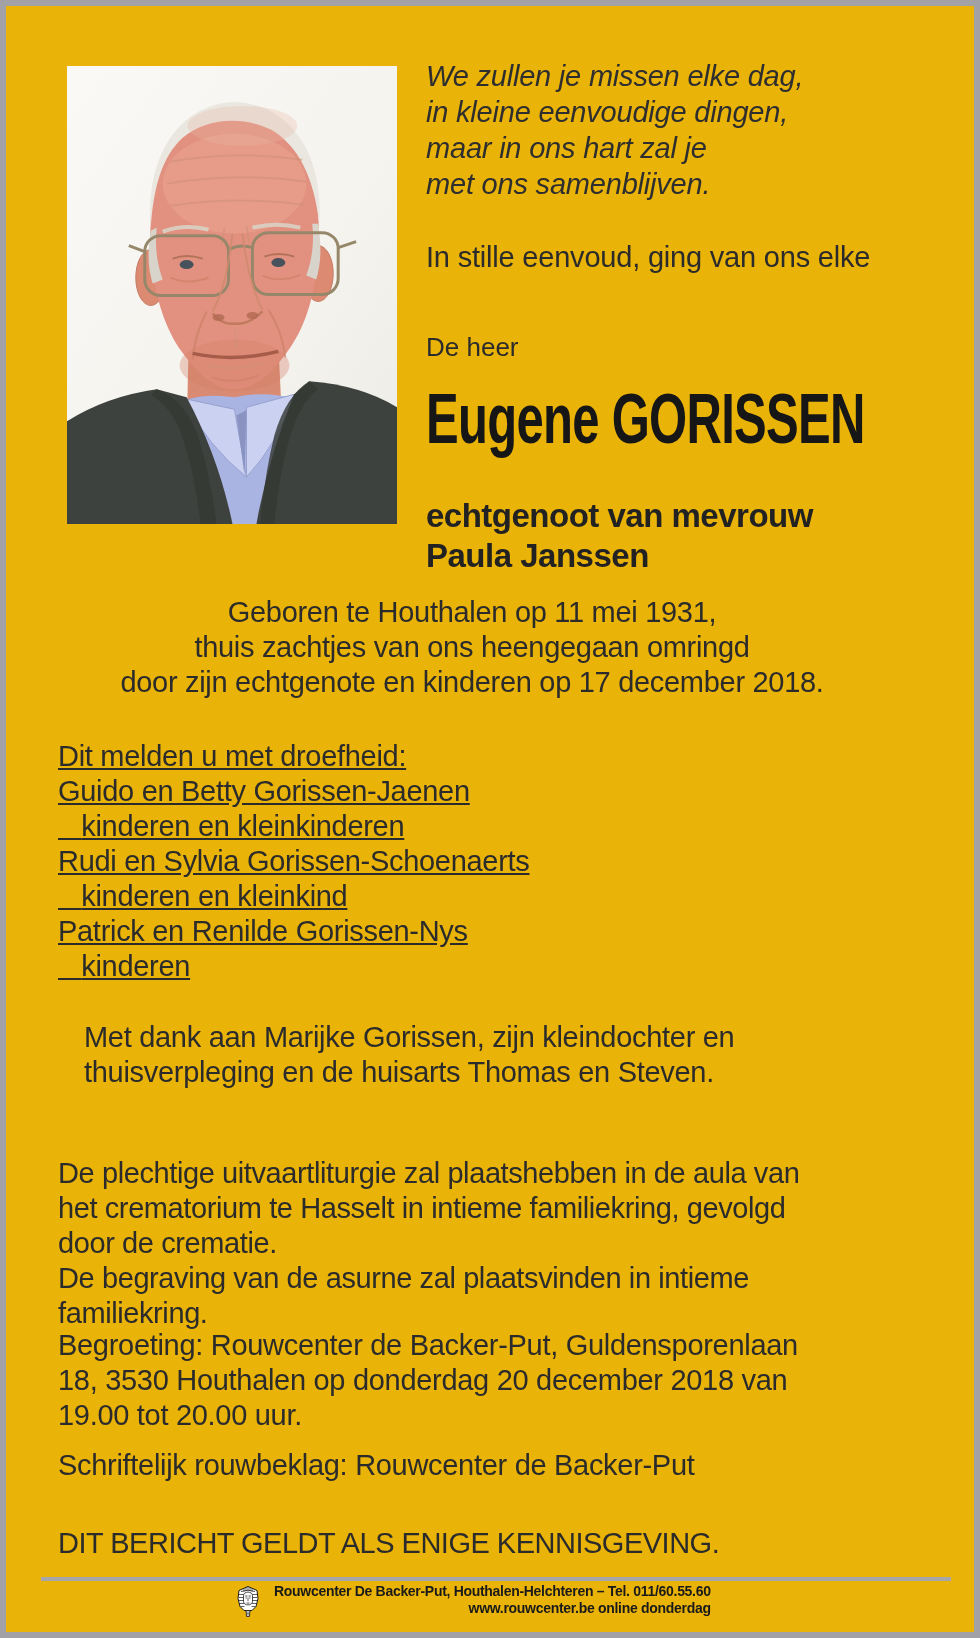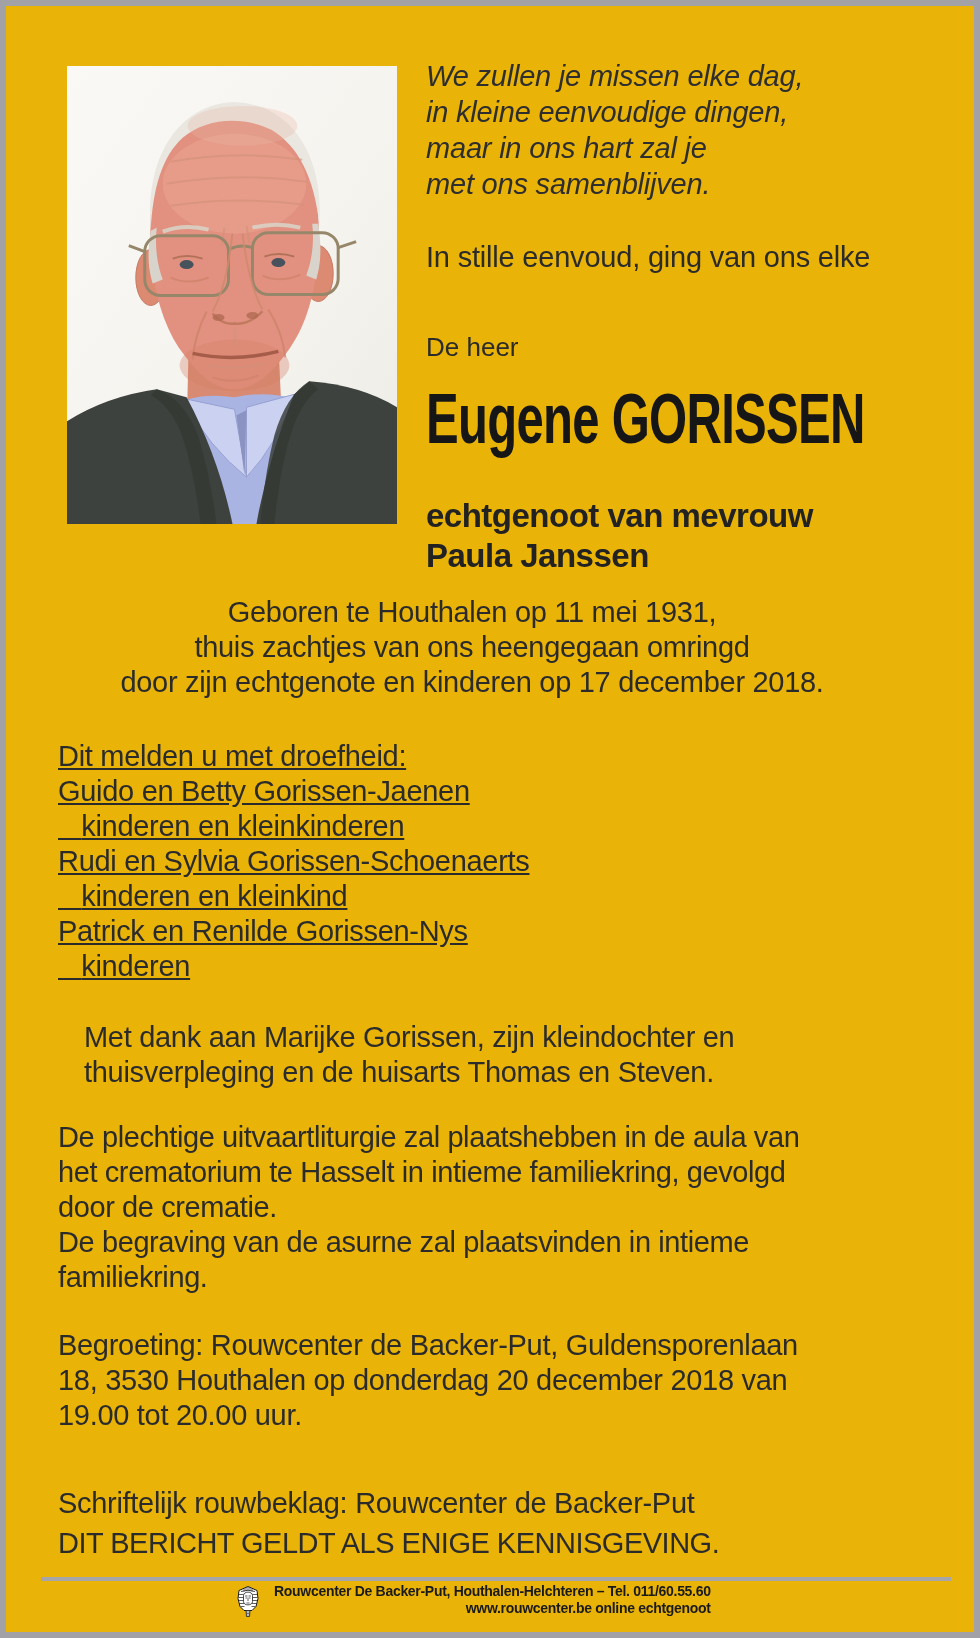--- a/index.html
+++ b/index.html
@@ -58,23 +58,23 @@
     font-weight: bold; color: #222222;
     letter-spacing: -0.5px;
   }
   .birth {
     left: 52px; top: 589px; width: 828px;
     font-size: 29px; line-height: 35px;
     text-align: center; letter-spacing: -0.3px;
   }
   .family      { left: 52px; top: 733px;  font-size: 29px; line-height: 35px; letter-spacing: -0.3px; text-decoration: underline; }
   .thanks      { left: 52px; top: 1014px; font-size: 29px; line-height: 35px; letter-spacing: -0.3px; margin-left: 26px; }
-  .service     { left: 52px; top: 1114px; font-size: 29px; line-height: 35px; letter-spacing: -0.4px; }
+  .service     { left: 52px; top: 1150px; font-size: 29px; line-height: 35px; letter-spacing: -0.4px; }
   .visitation  { left: 52px; top: 1322px; font-size: 29px; line-height: 35px; letter-spacing: -0.3px; }
-  .condolence  { left: 52px; top: 1442px; font-size: 29px; line-height: 35px; letter-spacing: -0.3px; margin-top: 38px; }
+  .condolence  { left: 52px; top: 1442px; font-size: 29px; line-height: 35px; letter-spacing: -0.3px; }
   .notice      { left: 52px; top: 1520px; font-size: 29px; line-height: 35px; letter-spacing: -0.5px; }
 
   .footer-rule {
     position: absolute;
     left: 35px; top: 1571px;
     width: 910px; height: 4px;
     background: #a6a6aa;
   }
   .footer-logo {
     position: absolute;
@@ -250,16 +250,16 @@
       <g stroke="#1a1a1a" stroke-width="1.2">
         <path d="M24,53 L32,53"></path>
           <path d="M25,56 L31,56"></path>
           <path d="M25,59 L31,59"></path>
       </g>
     </svg>
   </div>
 
   <div class="footer-text">
     <div>Rouwcenter De Backer-Put, Houthalen-Helchteren – Tel. 011/60.55.60</div>
-    <div>www.rouwcenter.be online echtgenoot</div>
+    <div>www.rouwcenter.be online donderdag</div>
   </div>
 
 </div>
 
 </body></html>

